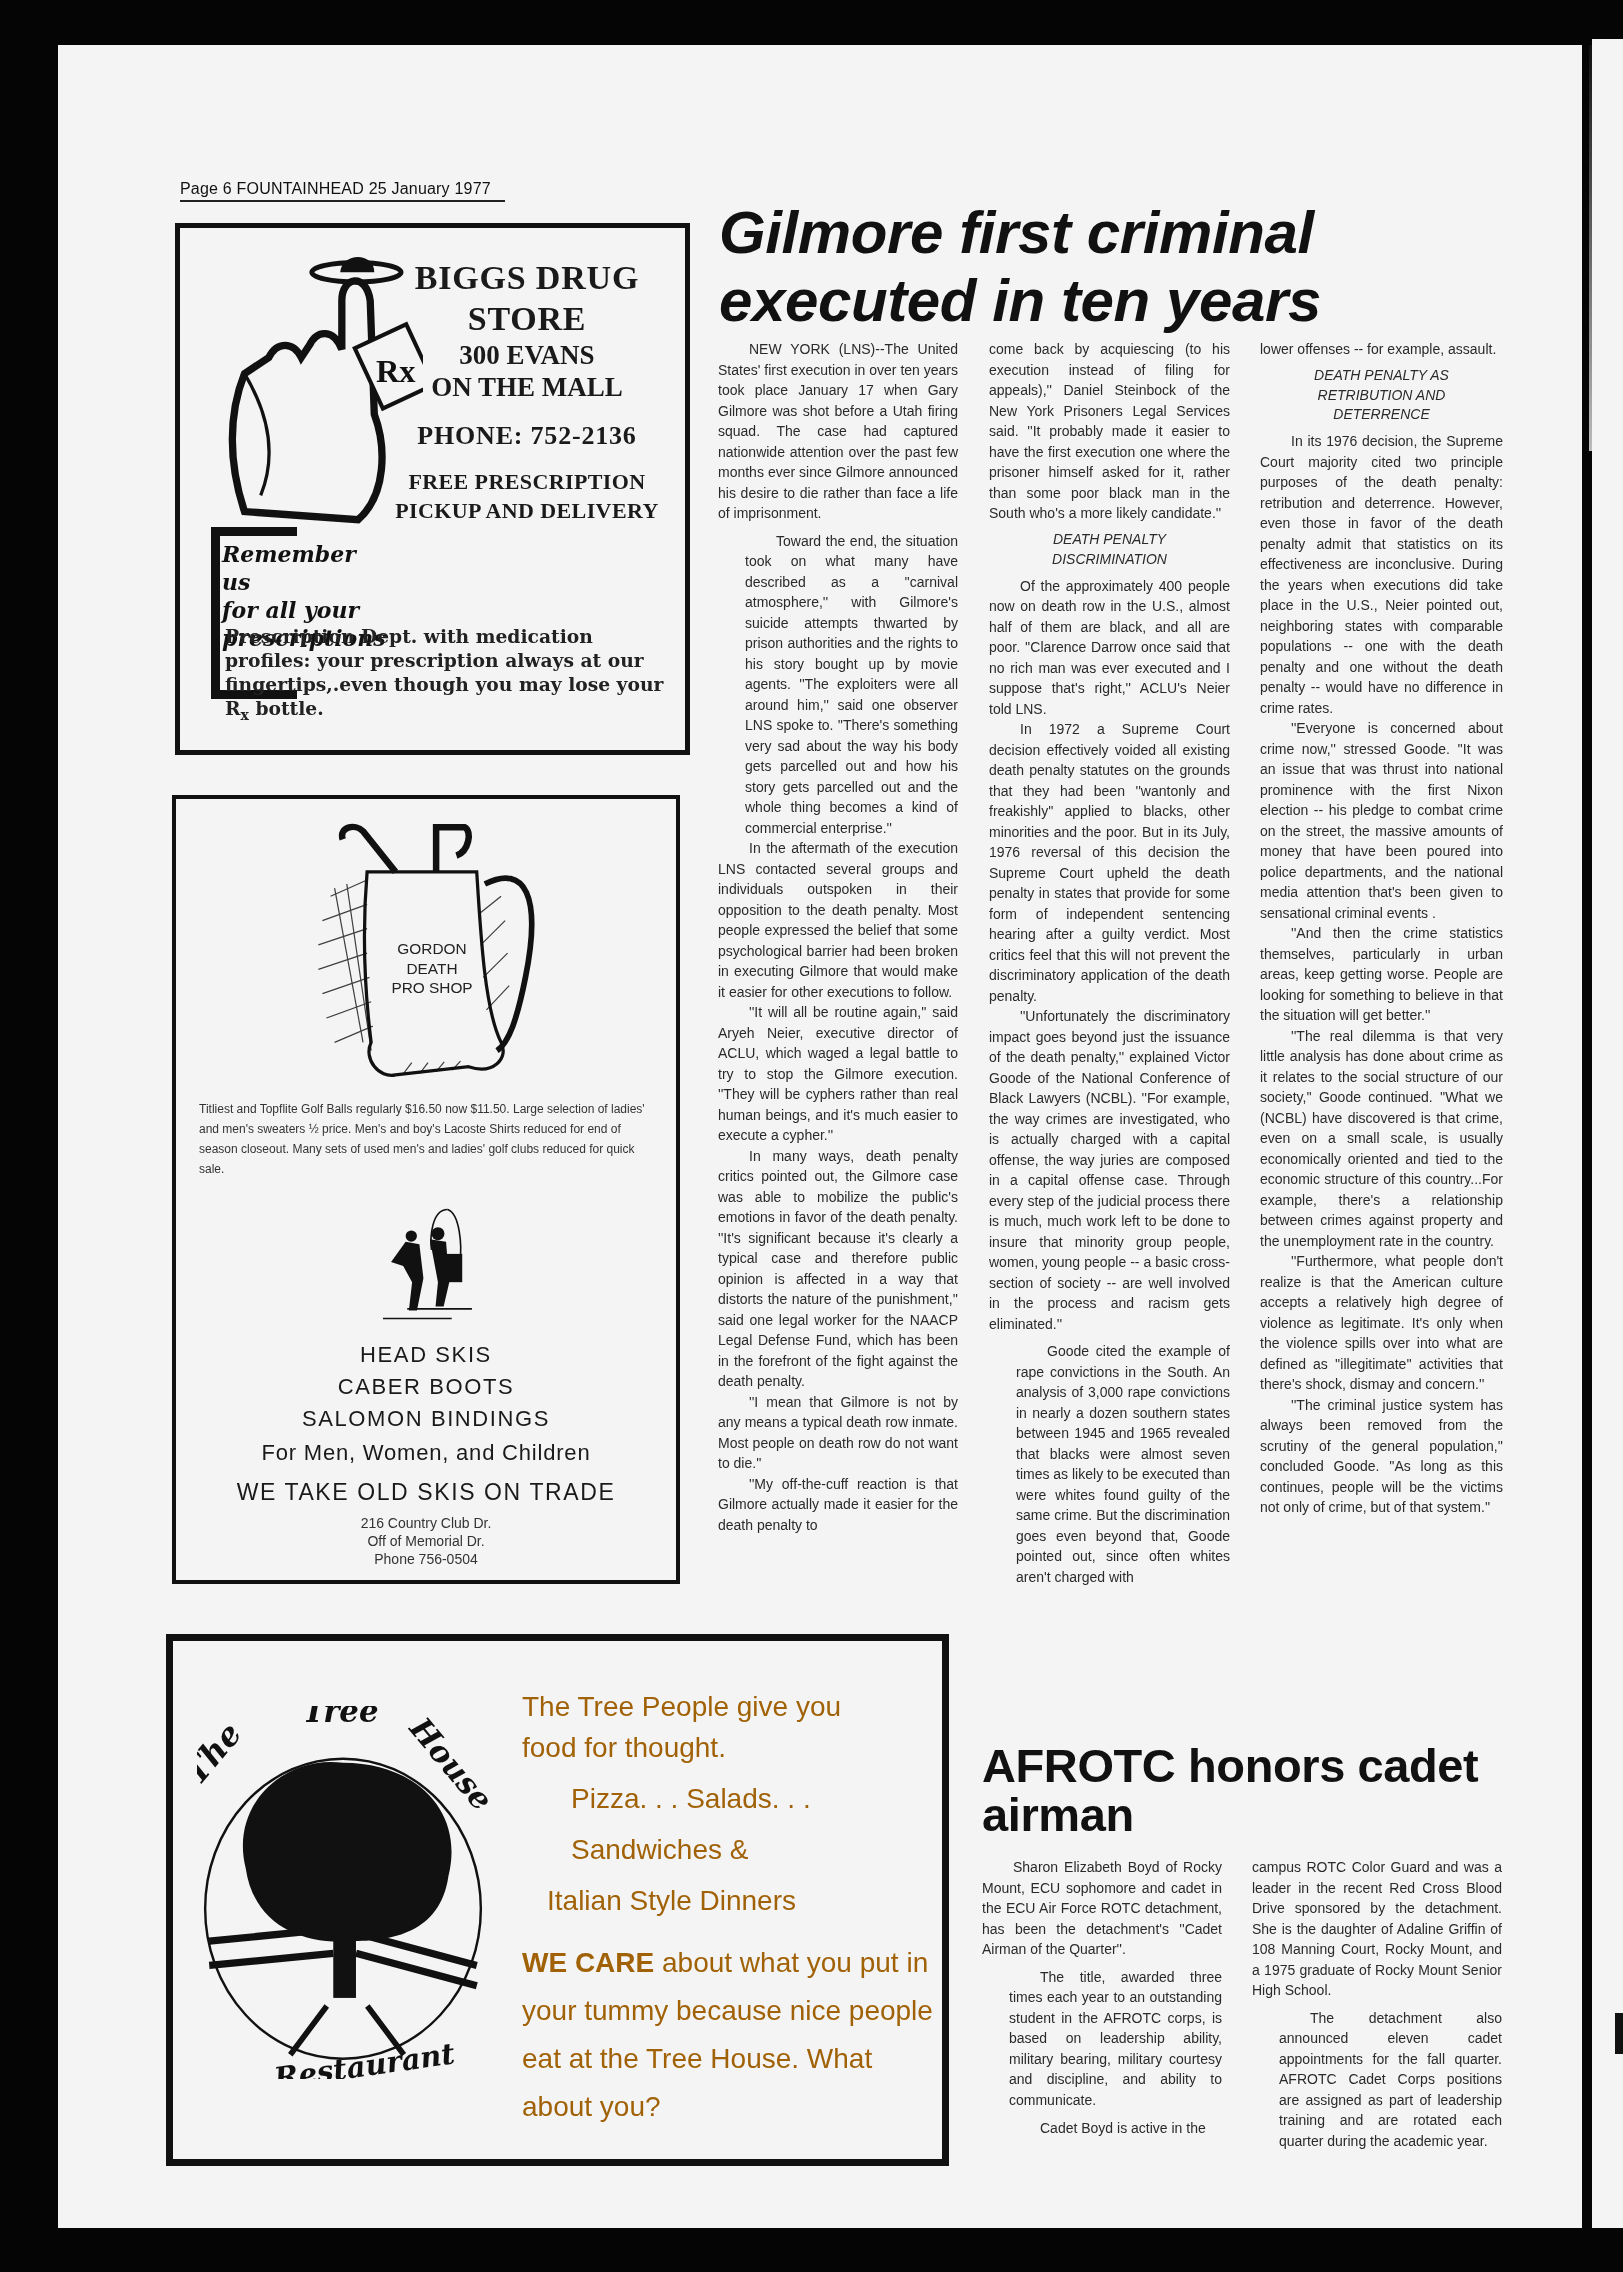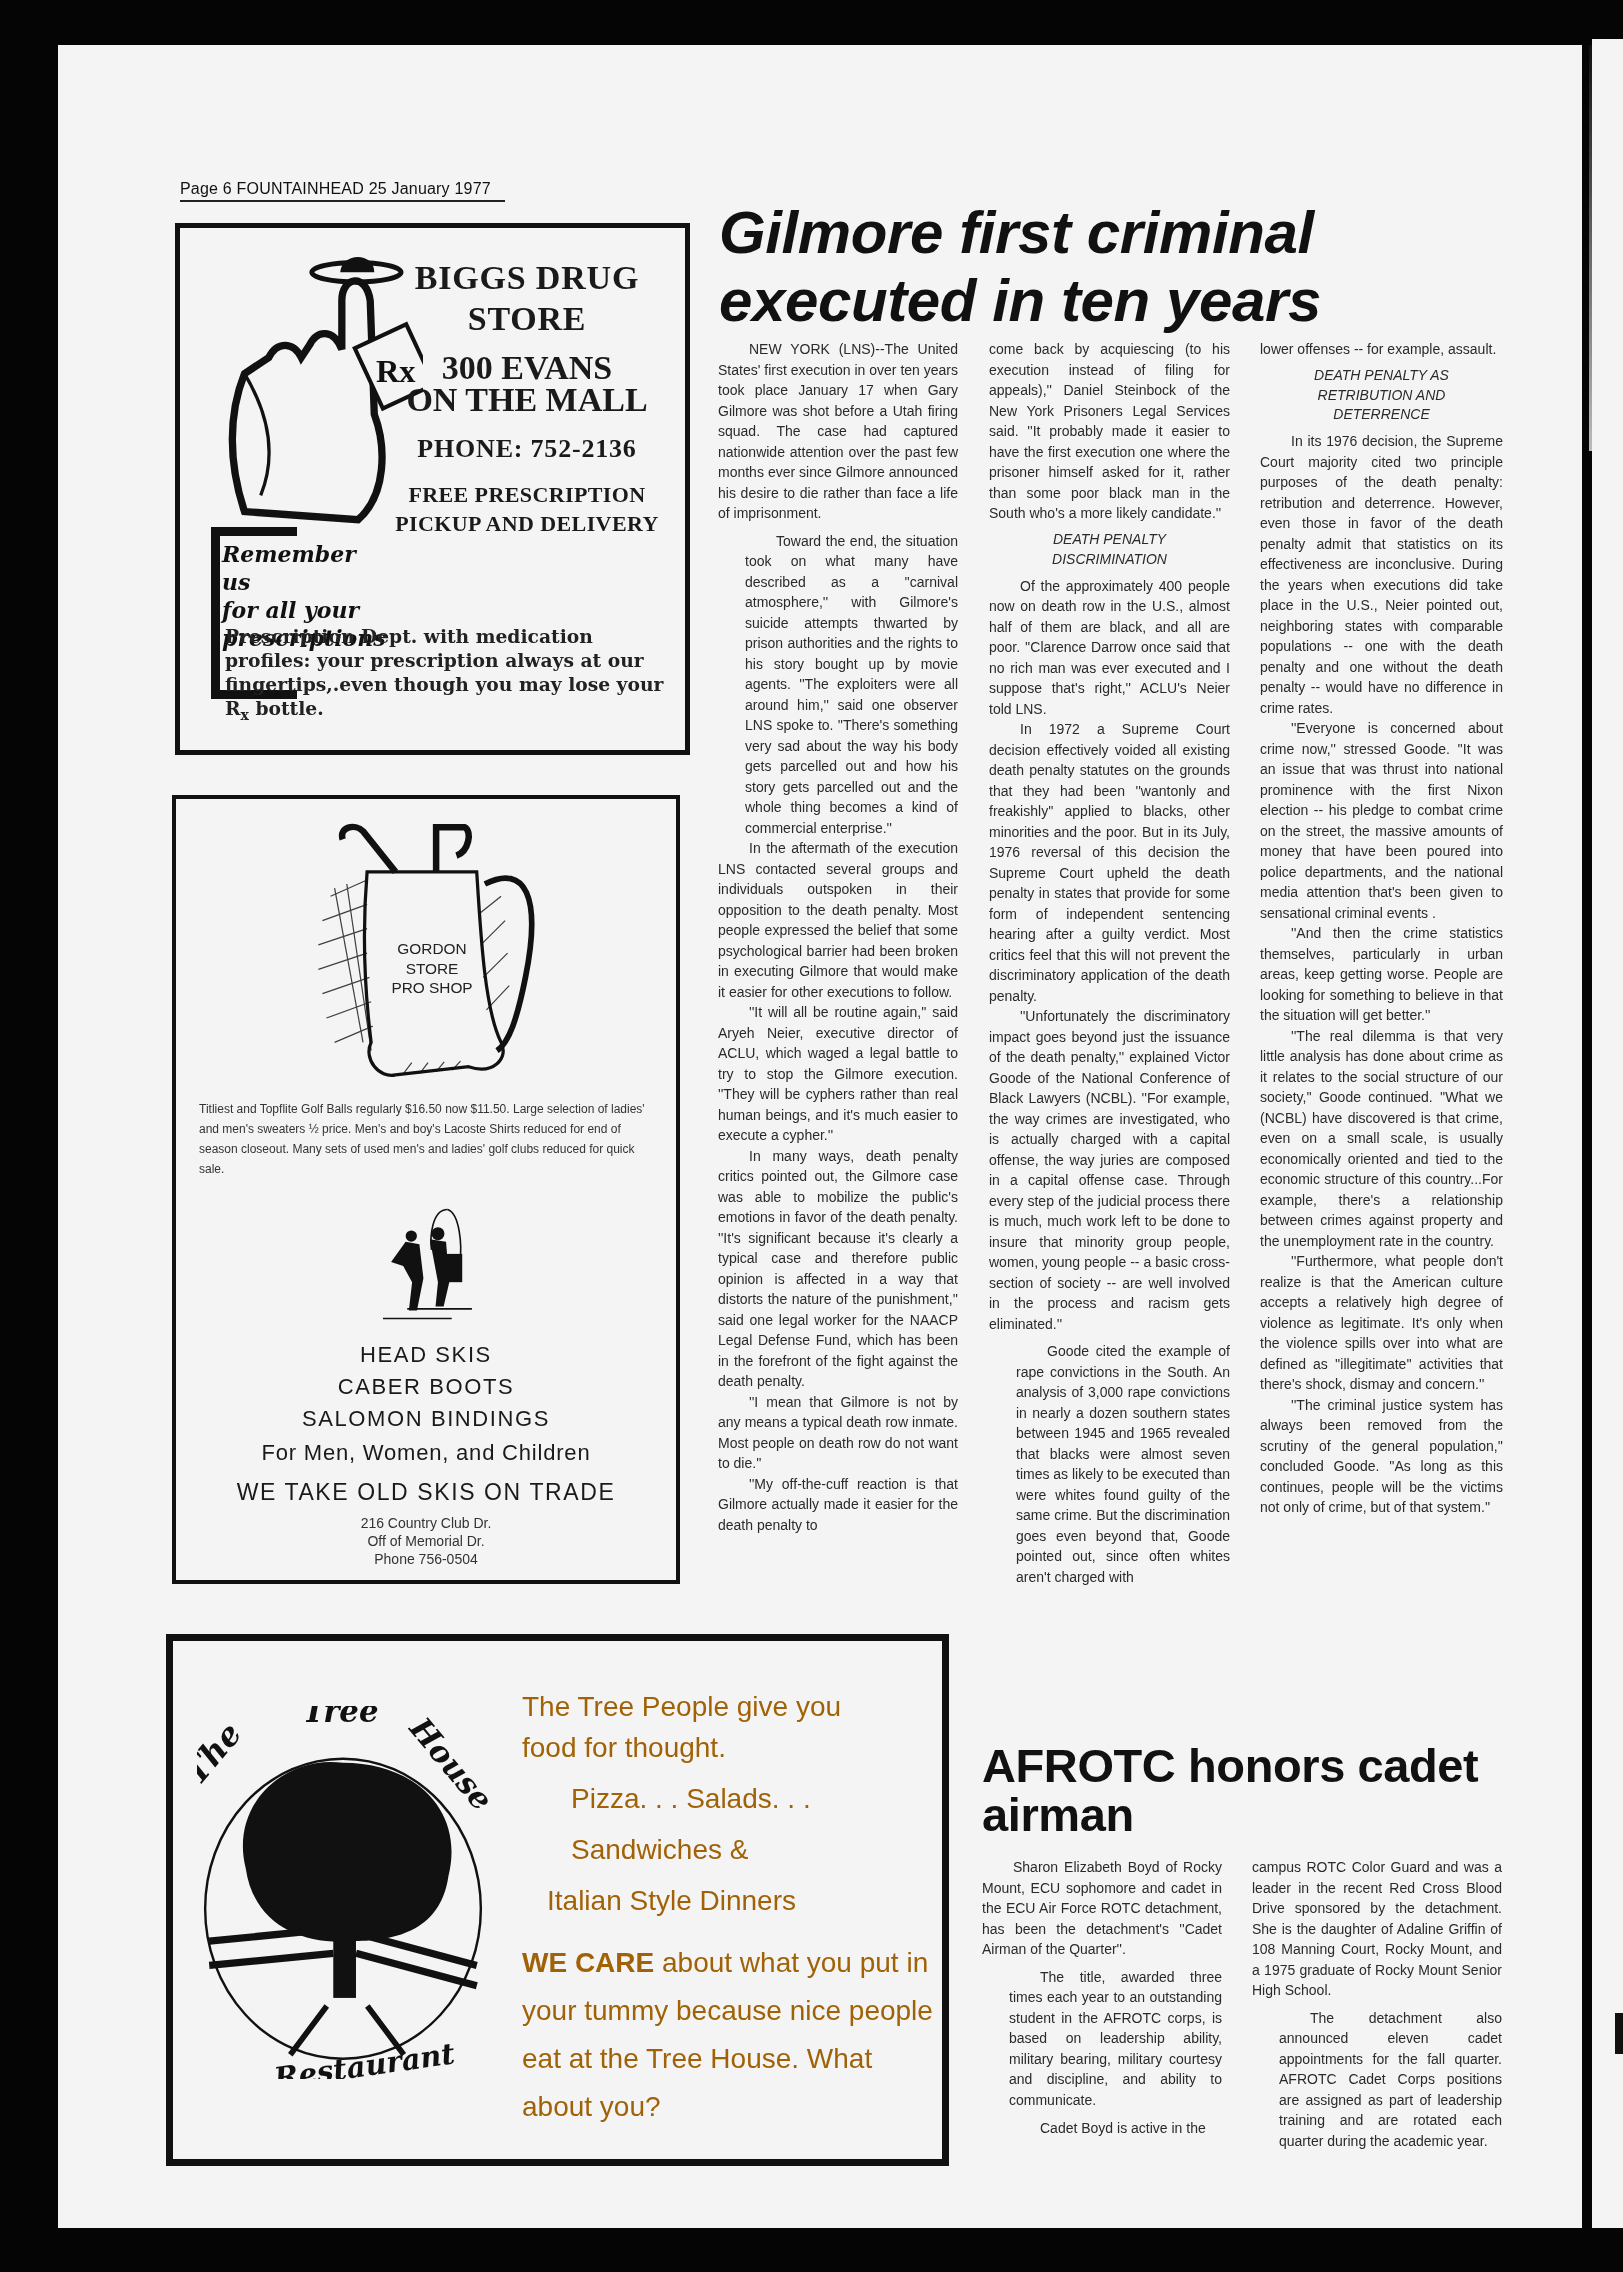--- a/index.html
+++ b/index.html
@@ -19,21 +19,21 @@
   
   .biggs { left:175px; top:223px; width:515px; height:532px; }
   .biggs .hand { position:absolute; left:32px; top:24px; width:211px; height:292px; }
   .biggs .bracket { position:absolute; left:31px; top:299px; width:77px; height:154px;
                     border-left:9.7px solid #111; border-top:9.7px solid #111; border-bottom:9.7px solid #111; }
   .biggs .script { position:absolute; left:42px; top:312px; width:154px; font-family:"DejaVu Serif", serif;
                    font-style:italic; font-weight:bold; font-size:22px; line-height:28px; color:#111; }
   .biggs .store { position:absolute; left:201px; top:29px; width:292px; text-align:center;
                   font-family:"Liberation Serif", serif; font-weight:bold; color:#1a1a1a; }
   .biggs .name { font-size:34px; line-height:41px; letter-spacing:0.8px;text-align:center; }
-  .biggs .addr { font-size:34px; line-height:32px; margin-top:13px; }
+  .biggs .addr { font-size:27px; line-height:32px; }
   .biggs .phone { font-size:26px; margin-top:18px; letter-spacing:0.8px; }
   .biggs .free { font-size:22px; line-height:29px; margin-top:16px; letter-spacing:0.4px; }
   .biggs .foot { position:absolute; left:45px; top:396px; width:455px; font-family:"DejaVu Serif", serif;
                  font-weight:bold; font-size:18.7px; line-height:24px; color:#222; }
   .biggs .foot sub { font-size:14px; }
 
   
   .golf { left:172px; top:795px; width:508px; height:789px; border-width:4px; }
   .golf .bag { position:absolute; left:122px; top:16px; width:260px; height:268px; }
   .golf .bag-label { position:absolute; left:195px; top:140px; width:122px; text-align:center; font-size:15.4px;
@@ -139,21 +139,21 @@
         <line x1="225" y1="160" x2="255" y2="130"></line>
         <line x1="228" y1="200" x2="258" y2="170"></line>
       <line x1="232" y1="240" x2="260" y2="210"></line>
         <line x1="130" y1="318" x2="140" y2="305"></line>
         <line x1="150" y1="318" x2="160" y2="305"></line>
       <line x1="170" y1="316" x2="180" y2="304"></line>
         <line x1="190" y1="314" x2="200" y2="303"></line>
     </g>
   </svg>
   <div class="bag-label">
-    <div>GORDON STORE</div>
+    <div>GORDON DEATH</div>
     <div>PRO SHOP</div>
   </div>
   <div class="desc">Titliest and Topflite Golf Balls regularly $16.50 now $11.50. Large selection of ladies' and men's sweaters ½ price. Men's and boy's Lacoste Shirts reduced for end of season closeout. Many sets of used men's and ladies' golf clubs reduced for quick sale.</div>
   <svg class="skier" viewBox="0 0 120 145">
     <path d="M80 5 C60 5 58 40 60 55" fill="none" stroke="#111" stroke-width="2"></path>
     <path d="M80 5 C95 10 98 50 95 70" fill="none" stroke="#111" stroke-width="2"></path>
     <rect x="70" y="60" width="28" height="35" fill="#111"></rect>
     <circle cx="68" cy="35" r="8" fill="#111"></circle>
     <path d="M58 42 L78 45 L82 95 L75 125 L65 125 L68 95 Z" fill="#111"></path>
     <circle cx="35" cy="38" r="7" fill="#111"></circle>

